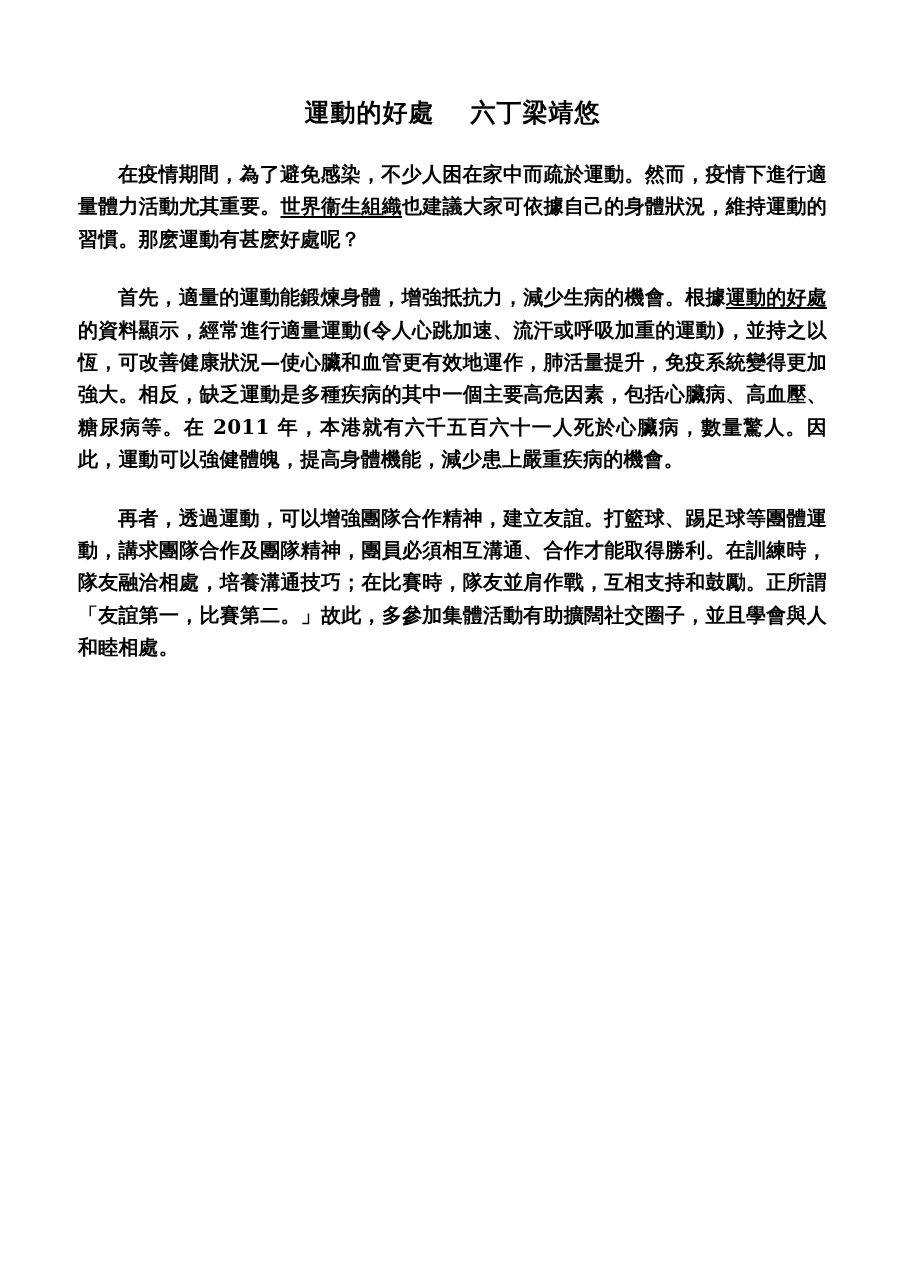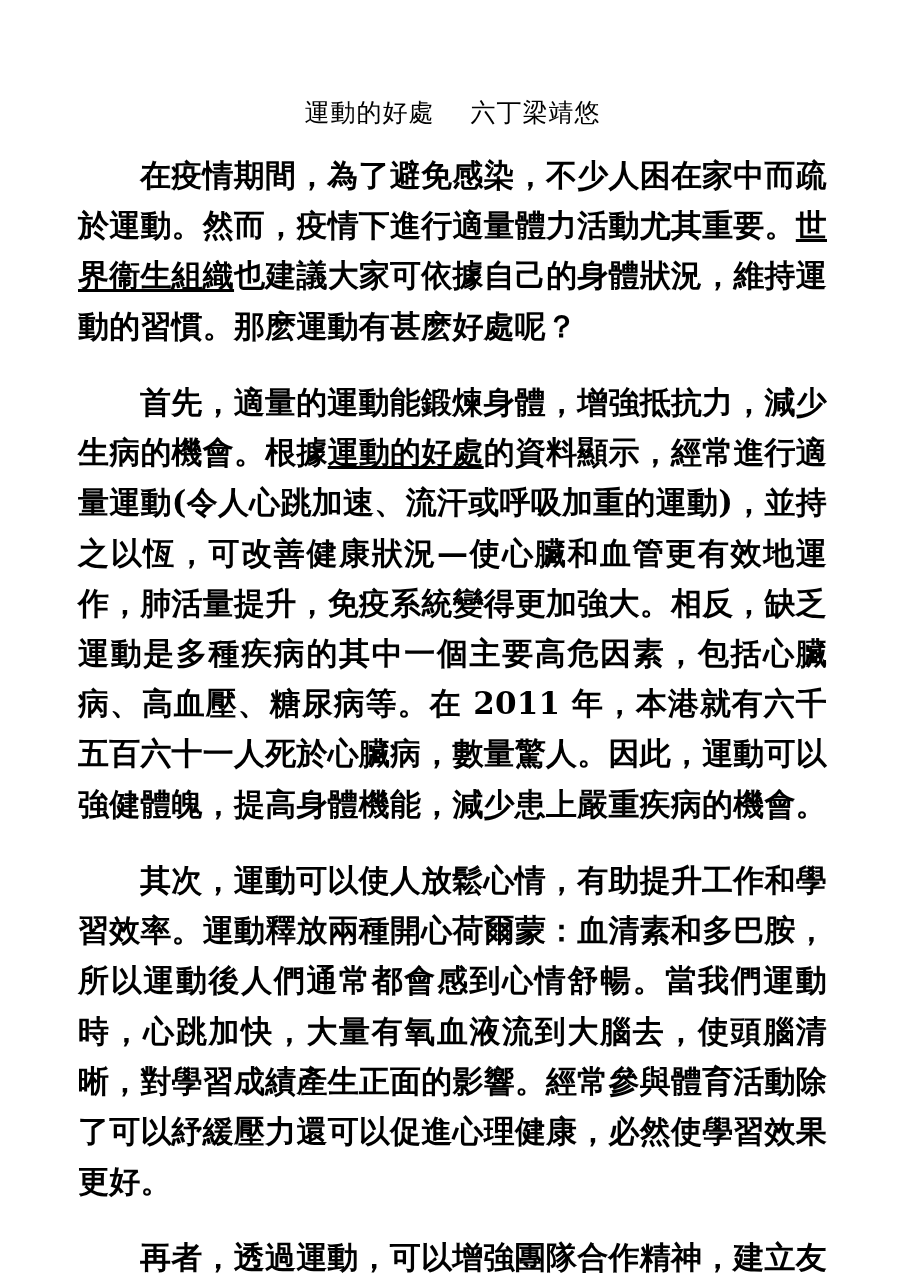--- a/index.html
+++ b/index.html
@@ -17,31 +17,31 @@
   .page {
     width: 905px;
     height: 1280px;
     box-sizing: border-box;
     padding: 95px 78px 40px 78px;
     position: relative;
   }
   .doc-title {
     text-align: center;
     font-size: 25px;
-    font-weight: 400;
+    font-weight: 700;
     letter-spacing: 1px;
-    margin: 0 0 20px 0;
+    margin: 0 0 28px 0;
     line-height: 1.4;
   }
   .doc-title .title-gap {
     display: inline-block;
     width: 36px;
   }
   .para {
-    font-size: 31px;
+    font-size: 20px;
     font-weight: 700;
     line-height: 1.62;
     margin: 0 0 26px 0;
     text-align: justify;
     text-justify: inter-character;
     text-indent: 2em;
     letter-spacing: 0.2px;
   }
   .para:last-child {
     margin-bottom: 9px;
@@ -56,17 +56,16 @@
 
 <div class="page">
 
   <h1 class="doc-title">
     <span>運動的好處</span><span class="title-gap"></span><span>六丁梁靖悠</span>
   </h1>
 
   <div id="body-text">
       <p class="para"><span>在疫情期間，為了避免感染，不少人困在家中而疏於運動。然而，疫情下進行適量體力活動尤其重要。</span><span class="u">世界衞生組織</span><span>也建議大家可依據自己的身體狀況，維持運動的習慣。那麽運動有甚麽好處呢？</span></p>
       <p class="para"><span>首先，適量的運動能鍛煉身體，增強抵抗力，減少生病的機會。根據</span><span class="u">運動的好處</span><span>的資料顯示，經常進行適量運動(令人心跳加速、流汗或呼吸加重的運動)，並持之以恆，可改善健康狀況—使心臟和血管更有效地運作，肺活量提升，免疫系統變得更加強大。相反，缺乏運動是多種疾病的其中一個主要高危因素，包括心臟病、高血壓、糖尿病等。在 2011 年，本港就有六千五百六十一人死於心臟病，數量驚人。因此，運動可以強健體魄，提高身體機能，減少患上嚴重疾病的機會。</span></p>
-      <p class="para"><span>其次，運動可以使人放鬆心情，有助提升工作和學習效率。運動釋放兩種開心荷爾蒙：血清素和多巴胺，所以運動後人們通常都會感到心情舒暢。當我們運動時，心跳加快，大量有氧血液流到大腦去，使頭腦清晰，對學習成績產生正面的影響。經常參與體育活動除了可以紓緩壓力還可以促進心理健康，必然使學習效果更好。</span></p>
       <p class="para"><span>再者，透過運動，可以增強團隊合作精神，建立友誼。打籃球、踢足球等團體運動，講求團隊合作及團隊精神，團員必須相互溝通、合作才能取得勝利。在訓練時，隊友融洽相處，培養溝通技巧；在比賽時，隊友並肩作戰，互相支持和鼓勵。正所謂「友誼第一，比賽第二。」故此，多參加集體活動有助擴闊社交圈子，並且學會與人和睦相處。</span></p>
     </div>
 
 </div>
 
 </body></html>

